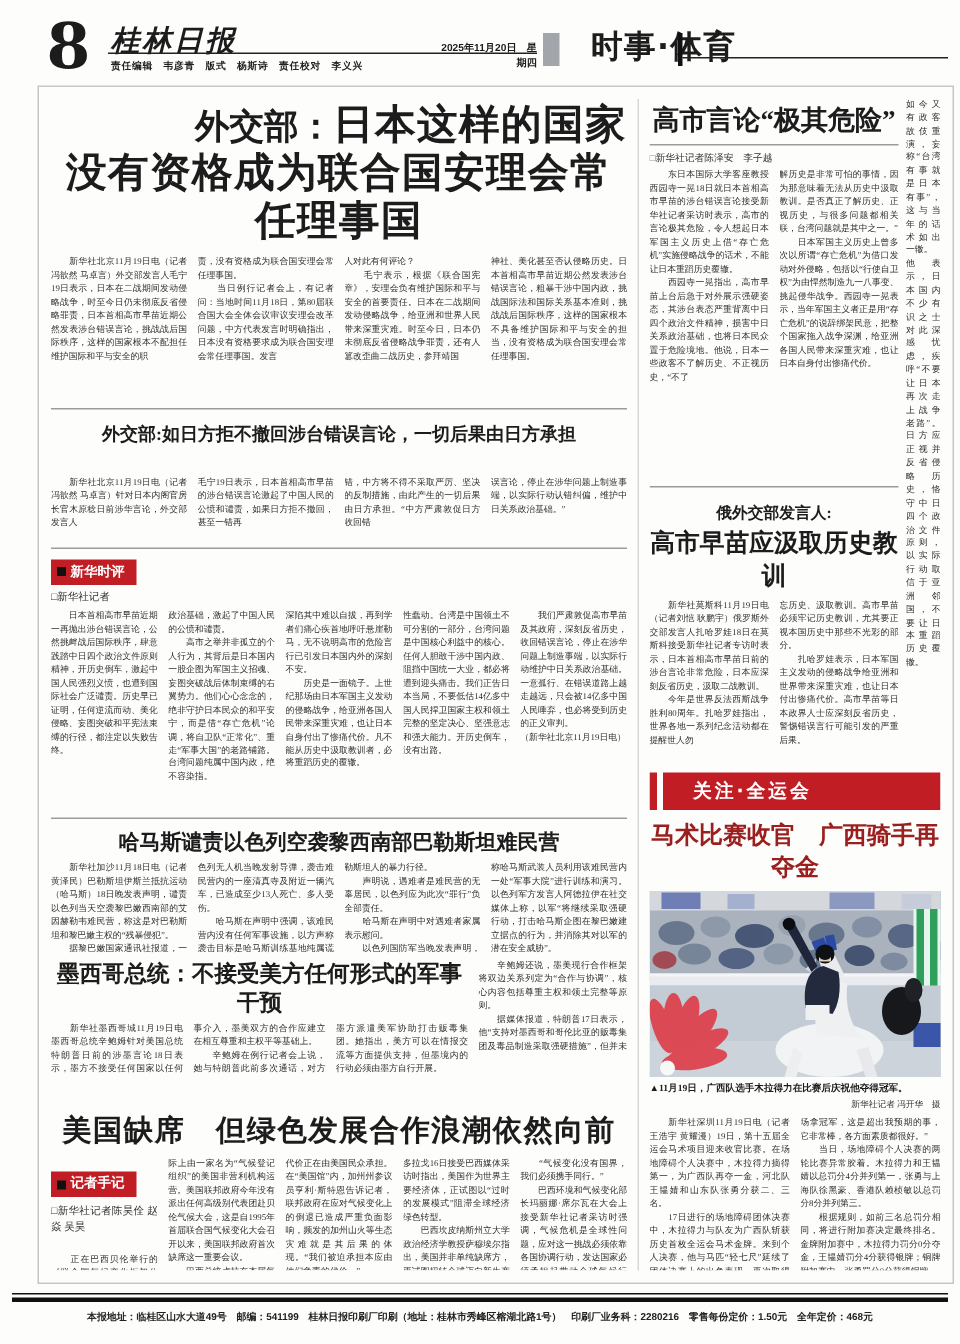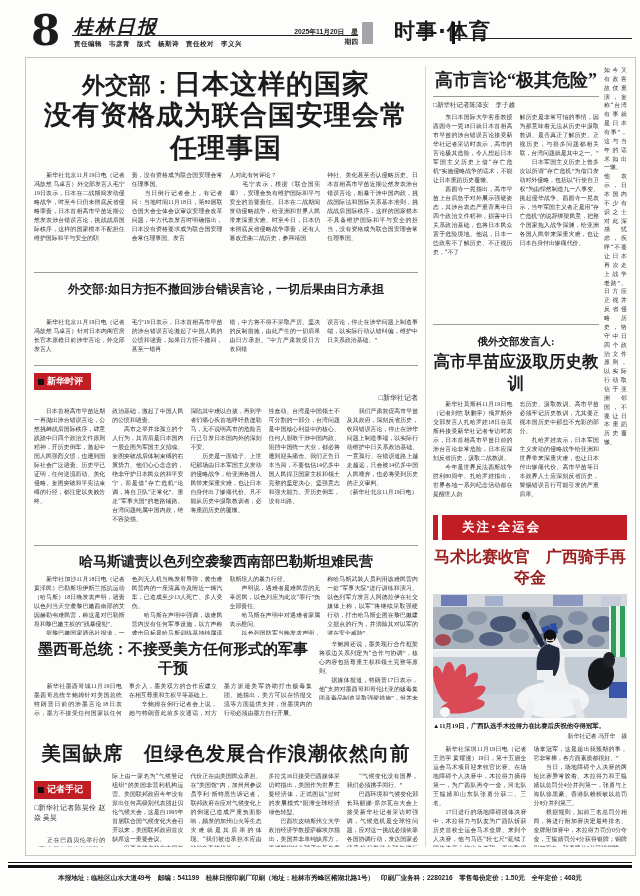--- a/index.html
+++ b/index.html
@@ -25,30 +25,30 @@
   .right{flex:1;display:flex;flex-direction:column;overflow:hidden;}
   
   .cols{display:flex;gap:7px;overflow:hidden;}
   .col{flex:1;font-size:5.9px;line-height:1.52;text-align:justify;white-space:pre-line;overflow:hidden;color:#2e2e2e;}
   .hrule{height:1px;background:#9b9b98;margin:5px 0;flex:none;}
   .badge{display:inline-flex;align-items:center;gap:3px;background:var(--accent);color:#fff;
          font-family:"DejaVu Sans",sans-serif;font-weight:bold;font-size:9px;padding:2px 8px 2px 4px;flex:none;}
   .badge .sq{width:6px;height:6px;background:#111;display:inline-block;}
   .byline{font-size:7px;color:#333;}
   
-  .a1-l1{text-align:center;margin-top:2px;line-height:1.15;}
+  .a1-l1{text-align:right;margin-top:2px;line-height:1.15;}
   .a1-kicker{font-size:23px;font-weight:900;font-family:"Liberation Serif",serif;}
   .a1-main{font-size:27px;font-weight:900;font-family:"DejaVu Sans",sans-serif;letter-spacing:1px;}
   .a1-l2{text-align:center;font-size:27px;font-weight:900;font-family:Liberation Sans, sans-serif;letter-spacing:1px;line-height:1.2;}
   .a1-body{height:96px;margin-top:7px;}
   .a2-head{font-size:12px;font-weight:900;text-align:center;margin:3px 0 20px;font-family:"Liberation Serif",serif;}
   .a2-body{height:42px;}
   .a3-row{display:flex;align-items:center;margin-top:2px;}
   .a3-head{flex:1;text-align:center;font-size:22px;font-weight:900;font-family:"Liberation Serif",serif;}
-  .a3-byline{text-align:right;margin:3px 0 4px;}
+  .a3-byline{text-align:left;margin:3px 0 4px;}
   .a3-body{height:133px;}
   .a4-head{font-size:14px;font-weight:900;text-align:center;margin:2px 0 4px;font-family:"Liberation Serif",serif;}
   .a4-body{height:60px;}
   .a5-wrap{display:flex;gap:7px;margin-top:5px;}
   .a5-left{width:278px;flex:none;}
   .a5-head{font-size:15px;font-weight:900;text-align:center;margin-bottom:4px;font-family:"Liberation Serif",serif;}
   .a5-head .heavy{font-family:"DejaVu Sans",sans-serif;font-weight:900;margin-top:32px;}
   .a5-body{height:36px;}
   .a5-side{flex:1;font-size:5.9px;line-height:1.52;text-align:justify;white-space:pre-line;overflow:hidden;color:#2e2e2e;height:60px;}
   .a6-head{font-size:19.5px;font-weight:900;text-align:center;margin:22px 0 5px;font-family:"Liberation Serif",serif;letter-spacing:1px;}

